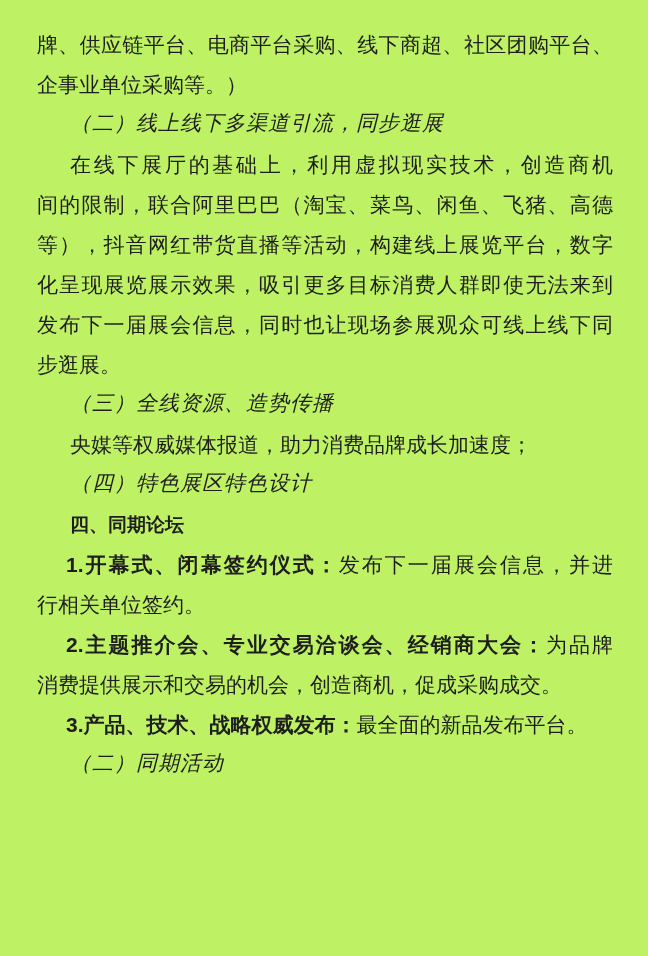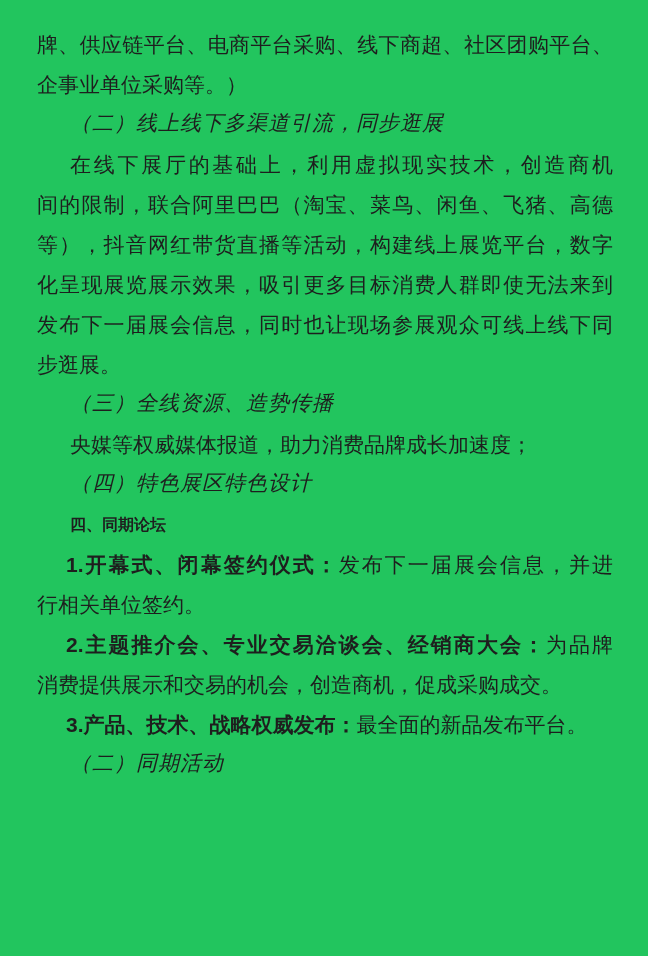--- a/index.html
+++ b/index.html
@@ -6,21 +6,21 @@
   body {
     width: 648px; height: 956px;
     background: #ffffff;
     overflow: hidden;
     font-family: "Liberation Serif", "DejaVu Serif", serif;
   }
   .page {
     box-sizing: border-box;
     width: 648px; height: 956px;
     padding: 25px 35px 0 37px;
-    background: #22c55e;
+    background: #bef264;
     color: #1e1e1e;
   }
   .para { margin: 0; padding: 0; }
   .line {
     display: block;
     height: 40px;
     line-height: 40px;
     font-size: 21px;
     text-align: justify;
     text-align-last: justify;
@@ -34,21 +34,21 @@
   .kai .line {
     font-style: italic;
     font-size: 21px;
     letter-spacing: 1px;
     font-family: Liberation Mono, monospace;
   }
   
   .heading .line {
     font-family: "Liberation Sans", "DejaVu Sans", sans-serif;
     font-weight: 700;
-    font-size: 16px;
+    font-size: 19px;
   }
   
   .b {
     font-family: "Liberation Sans", "DejaVu Sans", sans-serif;
     font-weight: 700;
   }
   .indent .line:first-child { text-indent: 33px; }
   .numbered.indent .line:first-child { text-indent: 29px; }
 </style>
 </head>

